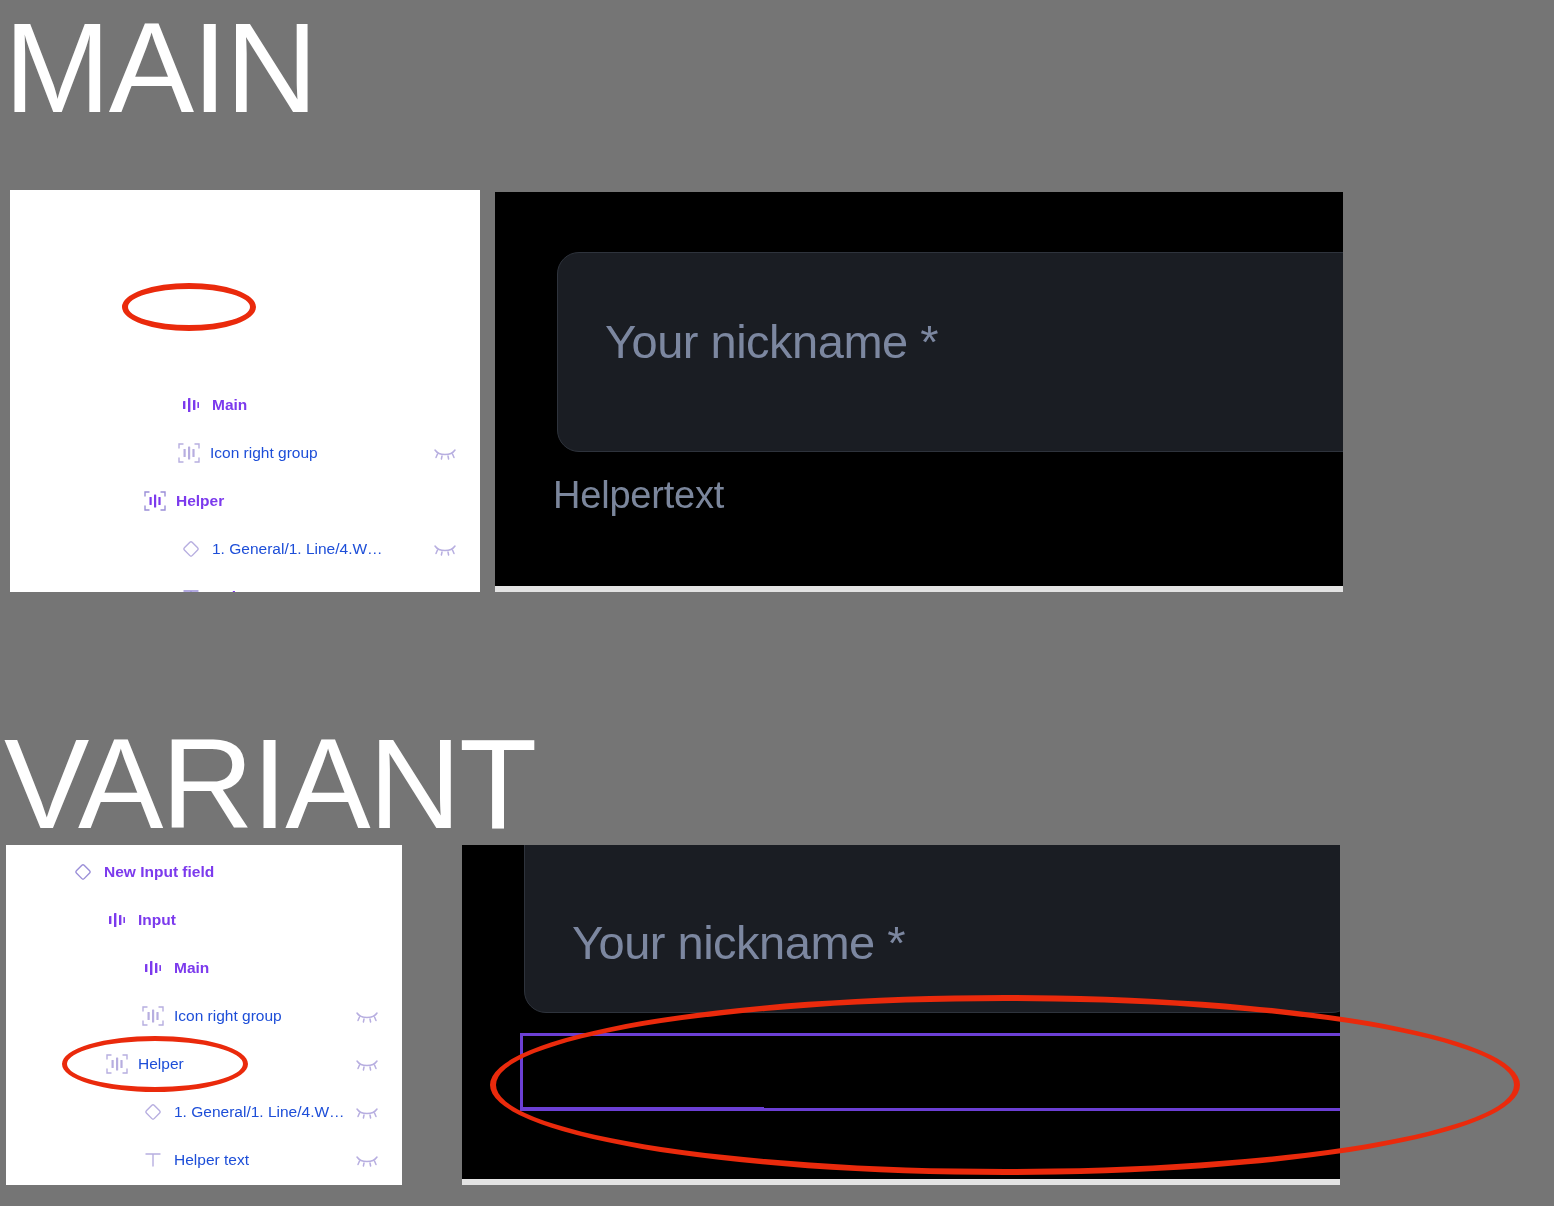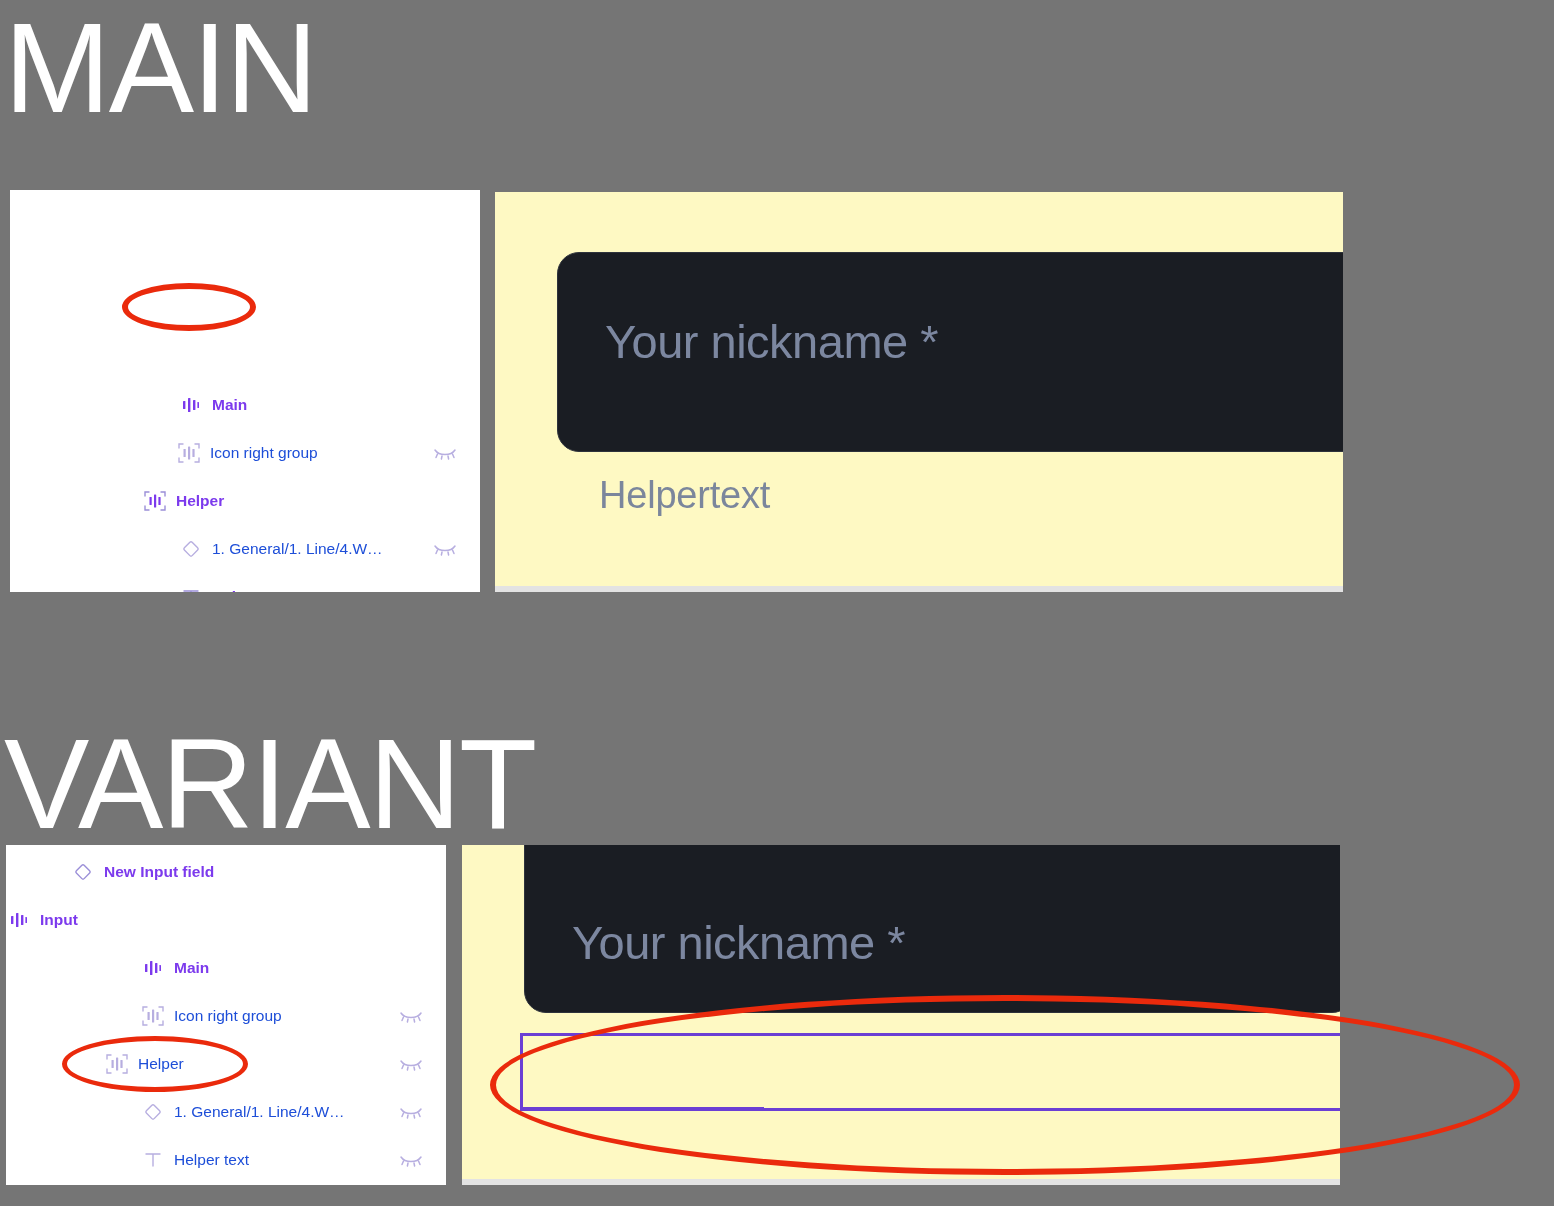--- a/index.html
+++ b/index.html
@@ -26,21 +26,21 @@
   #title-variant { left: 4px;  top: 700px; font-size: 128px; margin-top: 20px; }
 
   
   .panel { position: absolute; }
 
   .tree-panel {
     background: #ffffff;
     overflow: hidden;
   }
   .dark-panel {
-    background: #fef9c3;
+    background: #000000;
     overflow: hidden;
   }
   .dark-panel .bottom-strip {
     position: absolute;
     left: 0; right: 0; bottom: 0;
     height: 6px;
     background: #e3e3e3;
   }
 
   
@@ -97,21 +97,20 @@
     white-space: nowrap;
     letter-spacing: -0.5px;
   }
   .helper-line {
     position: absolute;
     font-size: 38px;
     font-weight: 400;
     color: #7b869c;
     white-space: nowrap;
     letter-spacing: -0.2px;
-    margin-left: 46px;
   }
 
   
   .sel-rect {
     position: absolute;
     border: 3px solid #6b3fd4;
     background: transparent;
   }
   .sel-underline {
     position: absolute;
@@ -214,33 +213,33 @@
 
   <div class="input-placeholder" style="left:110px; top:122px;">Your nickname *</div>
 
   <div class="helper-line" style="left:58px; top:282px;">Helpertext</div>
 
   <div class="bottom-strip"></div>
 </div>
 
 <div class="section-title" id="title-variant">VARIANT</div>
 
-<div class="panel tree-panel" style="left:6px; top:845px; width:440px; height:340px;">
+<div class="panel tree-panel" style="left:6px; top:845px; width:396px; height:340px;">
   <div class="tree">
 
     <div class="tree-row" style="top:10px; padding-left:64px;">
       <span class="row-icon">
         <svg width="20" height="20" viewBox="0 0 20 20">
           <rect x="10" y="2.2" width="11" height="11" rx="1.6" transform="rotate(45 10 2.2)" stroke="#9b8fd8" stroke-width="1.4" fill="none"></rect>
         </svg>
       </span>
       <span class="row-label">New Input field</span>
     </div>
 
-    <div class="tree-row" style="top:58px; ">
+    <div class="tree-row" style="top:58px; padding-left:98px;">
       <span class="row-icon">
         <svg width="18" height="16" viewBox="0 0 18 16">
           <rect x="1" y="4" width="2.4" height="8" rx="0.6" fill="#7c3aed"></rect>
           <rect x="6" y="1" width="2.4" height="14" rx="0.6" fill="#7c3aed"></rect>
           <rect x="11" y="3" width="2.4" height="10" rx="0.6" fill="#7c3aed"></rect>
           <rect x="15.4" y="5" width="1.6" height="6" rx="0.5" fill="#7c3aed"></rect>
         </svg>
       </span>
       <span class="row-label">Input</span>
     </div>

